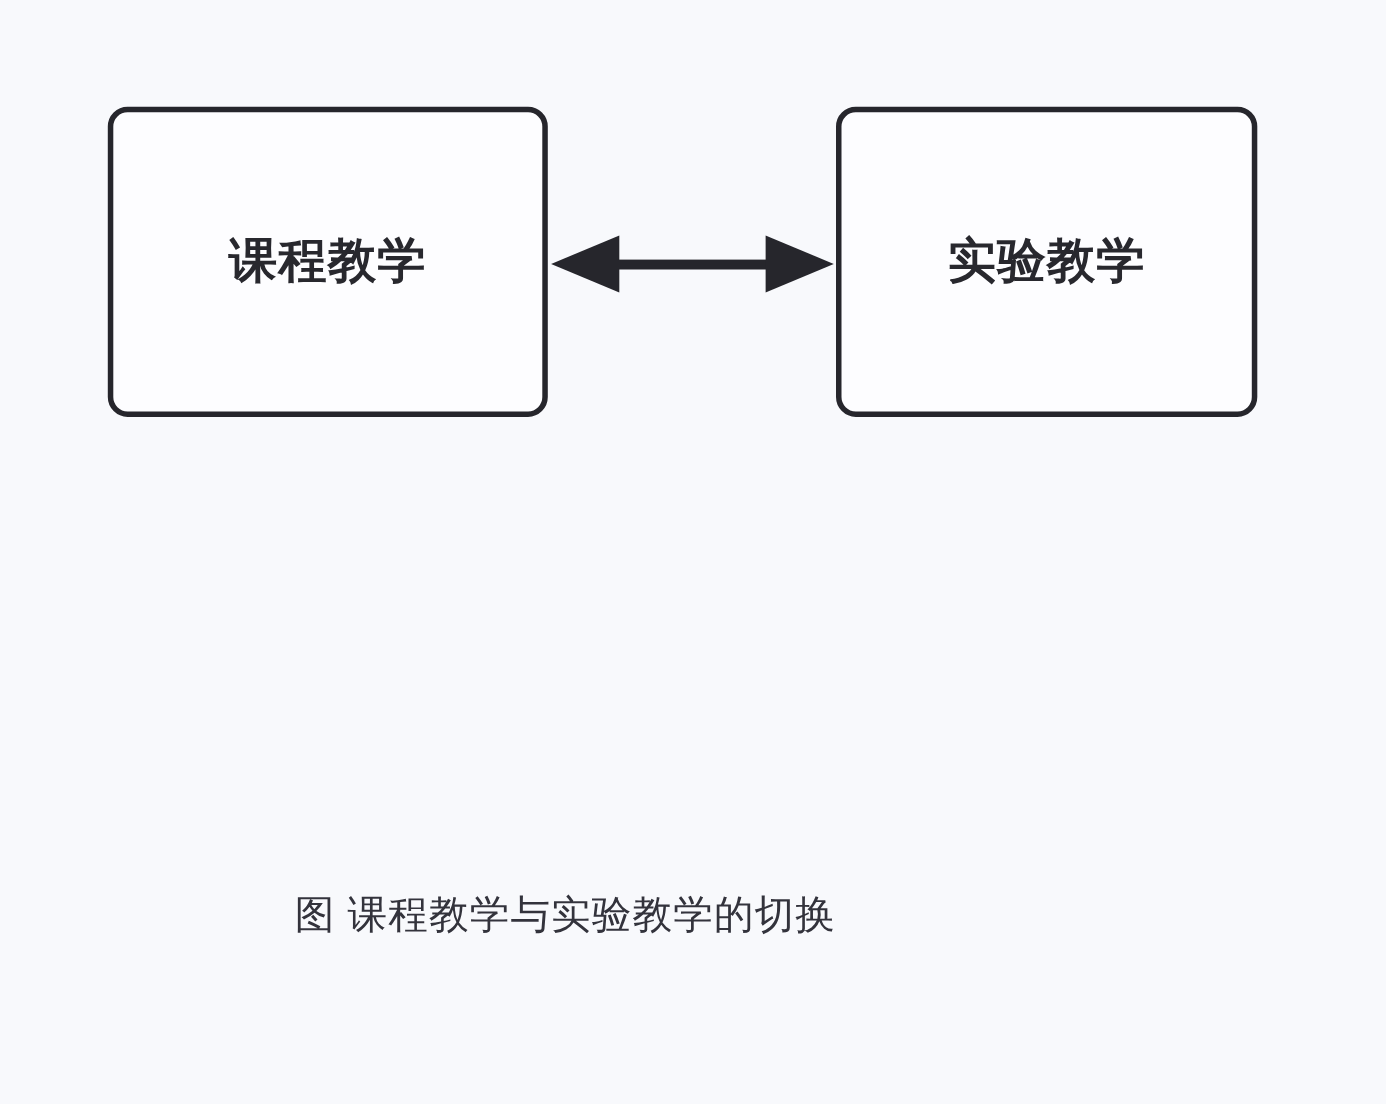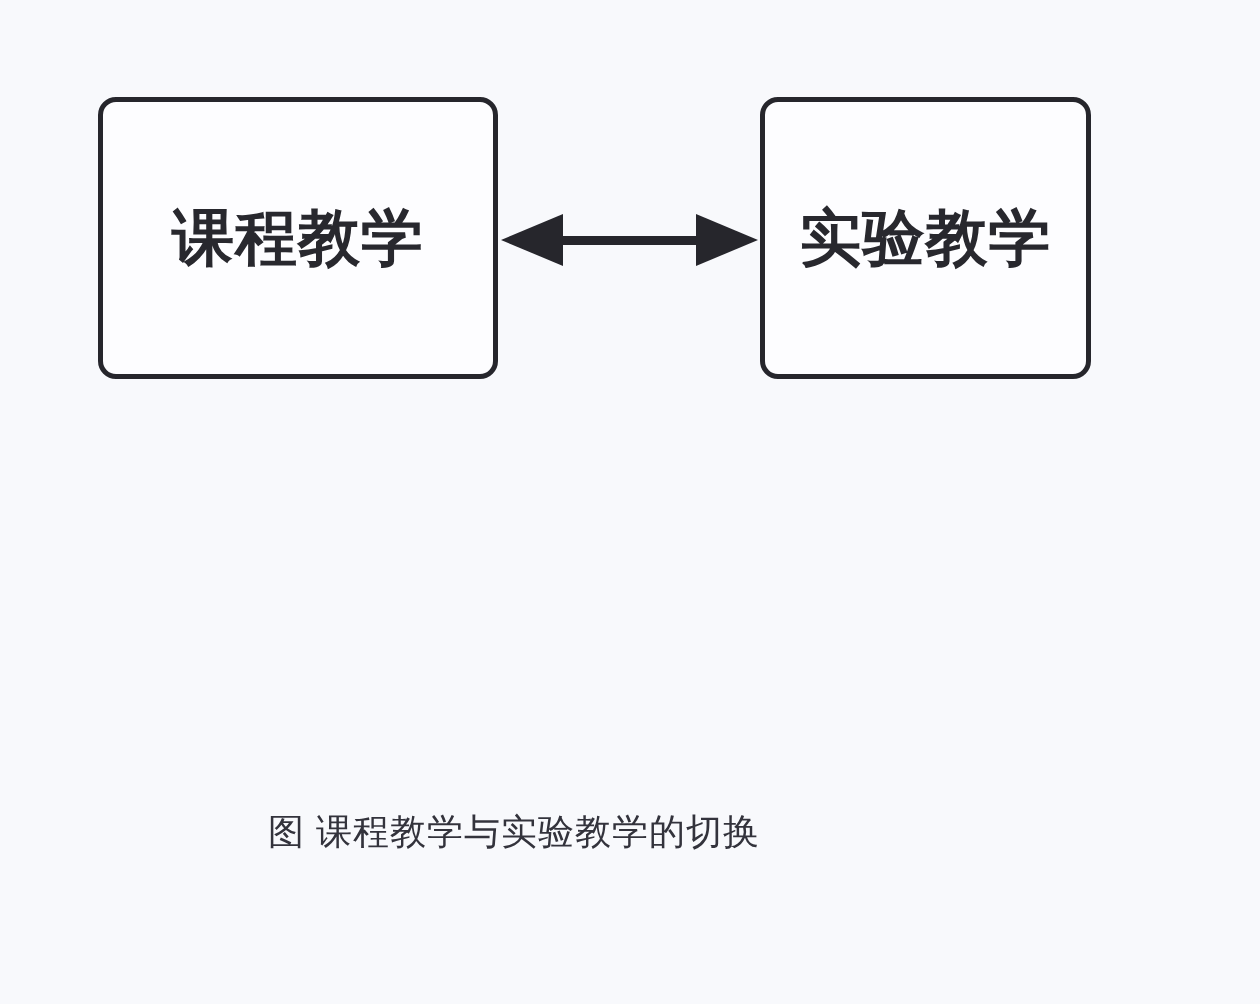--- a/index.html
+++ b/index.html
@@ -26,23 +26,23 @@
     top: 97px;
     height: 282px;
     background: var(--node-fill);
     border: 5px solid var(--stroke);
     border-radius: 18px;
     display: flex;
     align-items: center;
     justify-content: center;
   }
   .node-left  { left: 98px;  width: 400px; }
-  .node-right { left: 760px; width: 331px; }
+  .node-right { left: 760px; width: 383px; }
   .node-label {
-    font-size: 62px;
+    font-size: 44px;
     font-weight: bold;
     color: var(--label-text);
     letter-spacing: 1px;
     white-space: nowrap;
     line-height: 1;
   }
   .arrow {
     position: absolute;
     left: 501px; top: 214px;
     width: 257px; height: 52px;

